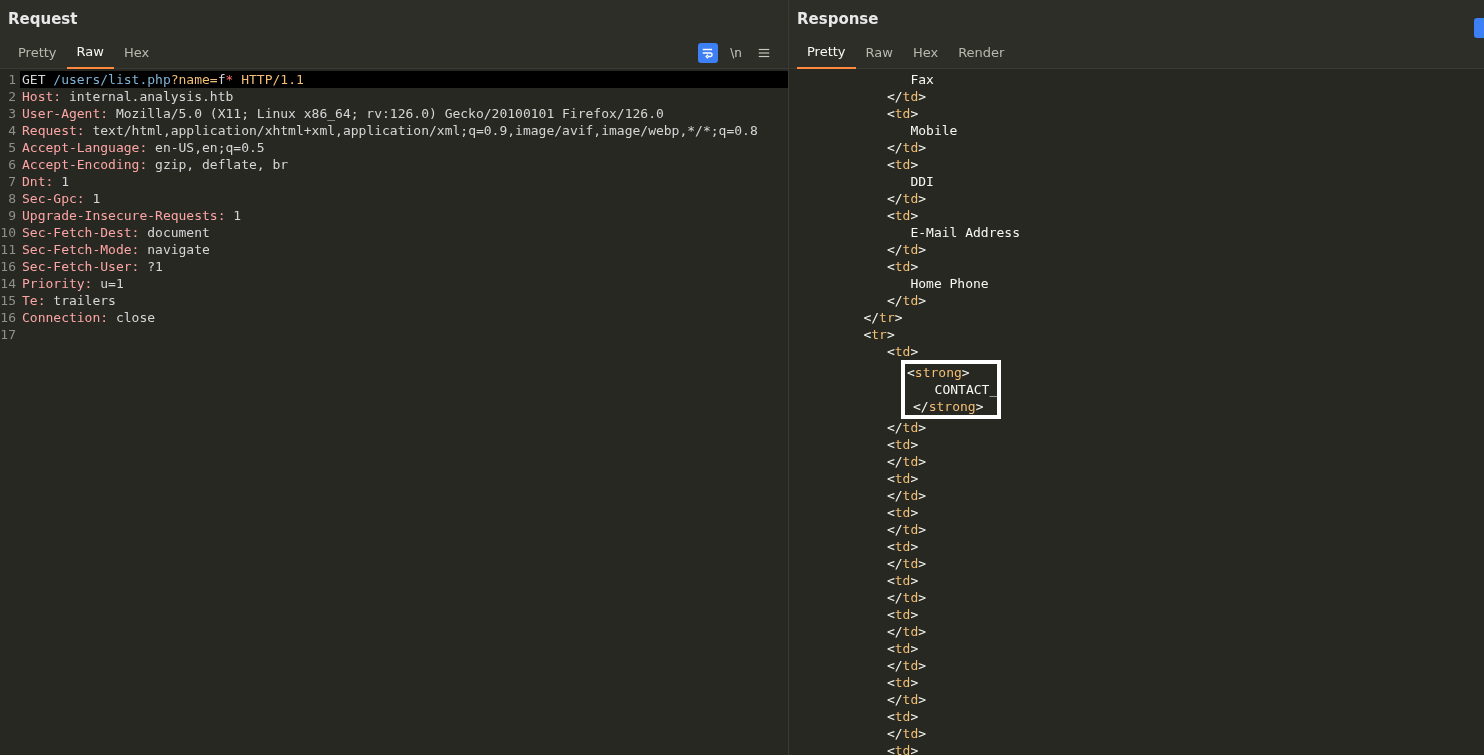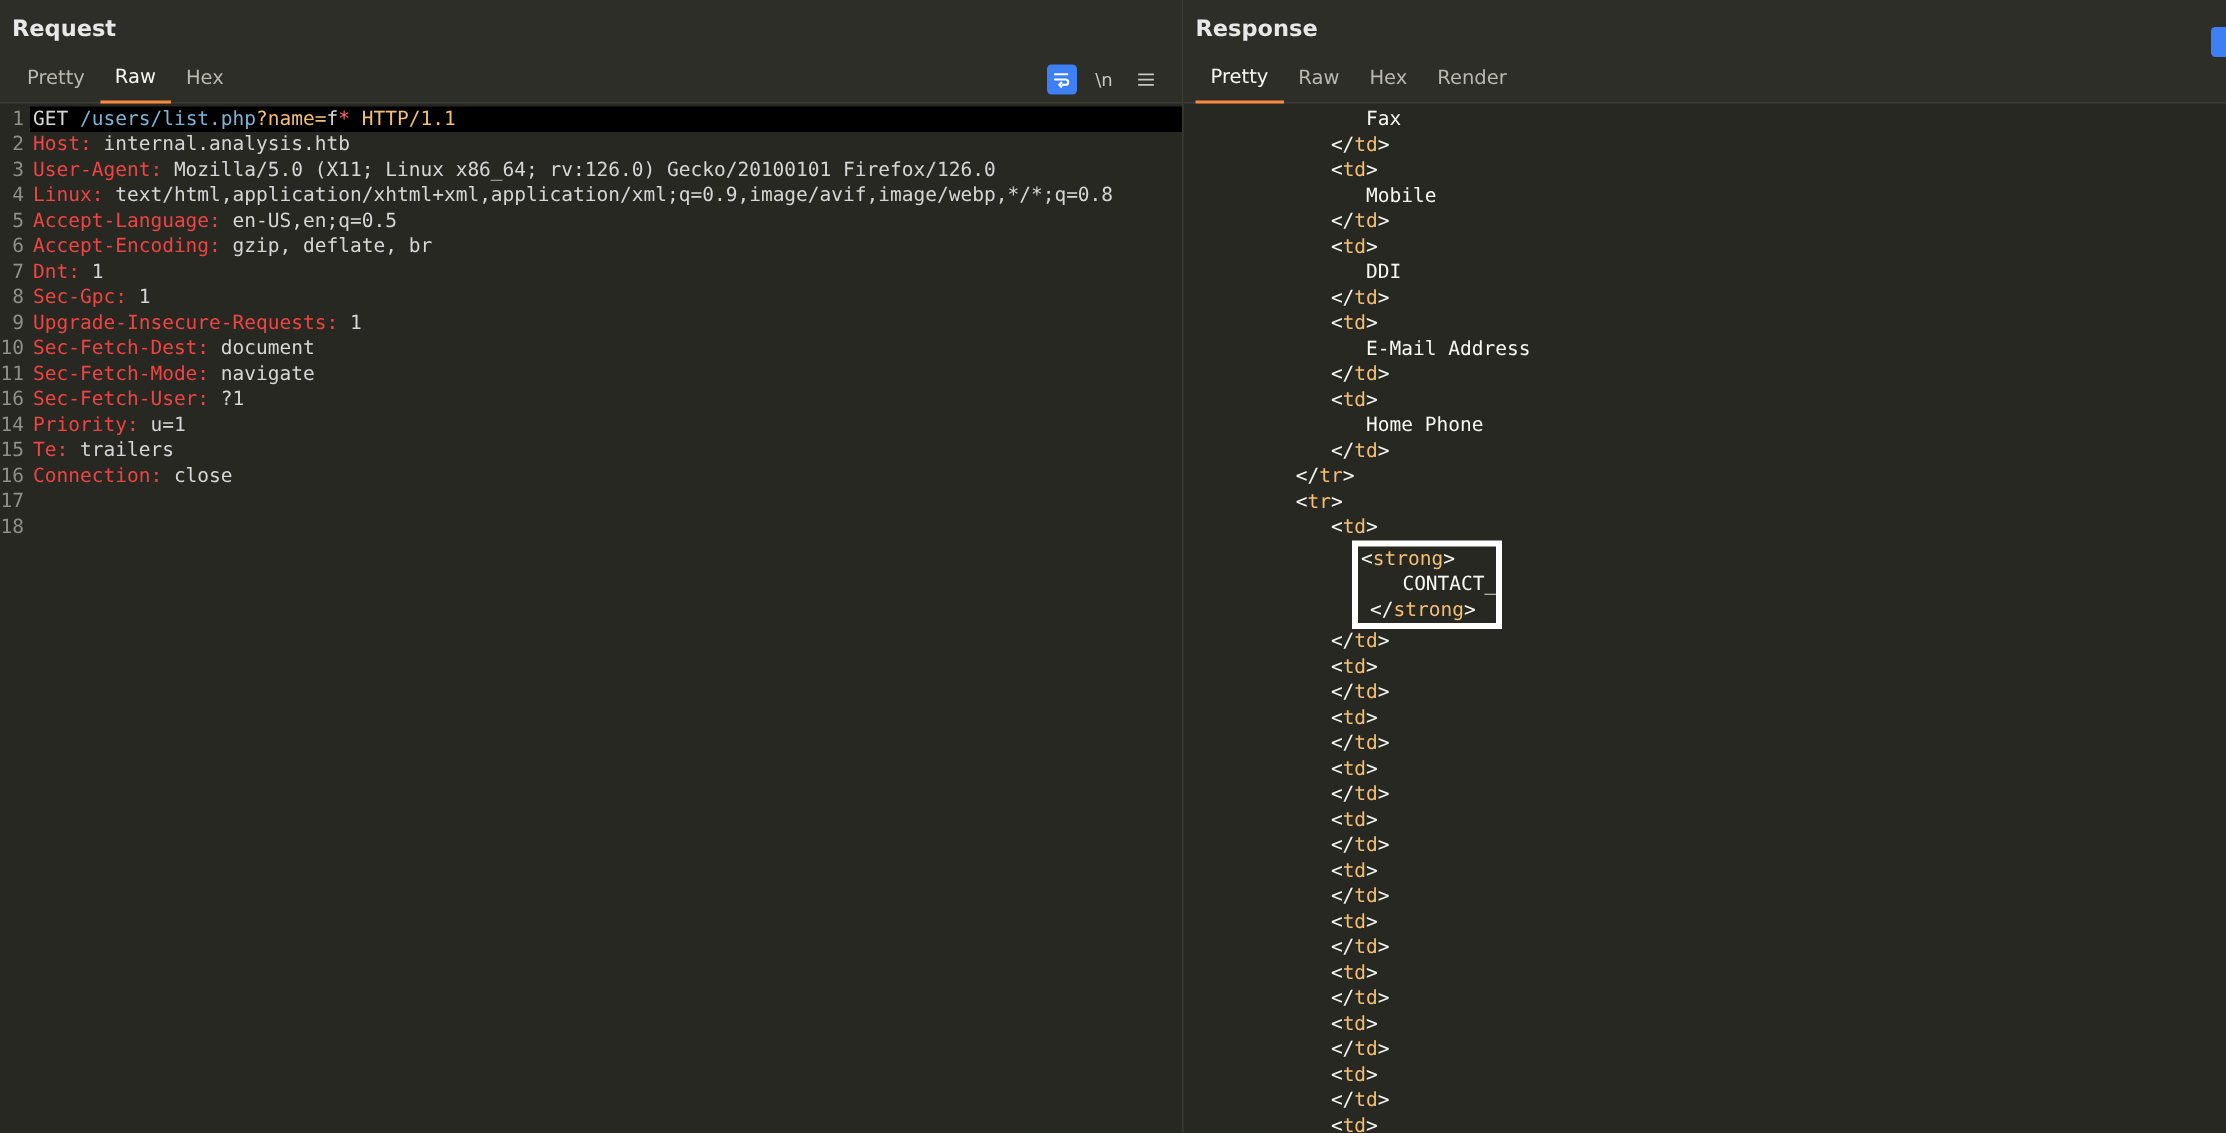--- a/index.html
+++ b/index.html
@@ -79,21 +79,21 @@
     padding-right: 4px;
     user-select: none;
     flex-shrink: 0;
   }
   .code { flex: 1; padding-left: 2px; }
   .line.hl .code { background: #000000; }
   .tok-method { color: #d6d6d6; }
   .tok-path { color: #7fb3d5; }
   .tok-query { color: #f4bf75; }
   .tok-proto { color: #f4bf75; }
-  .tok-hname { color: #ef4444; }
+  .tok-hname { color: #fca5a5; }
   .tok-hval { color: #d6d6d6; }
   .tok-star { color: #ff6b6b; }
   .ptag { color: #f8f8f2; }
   .pangle { color: #f8f8f2; }
   .ptagname { color: #f4bf75; }
   .ptext { color: #f8f8f2; }
   .redbox {
     border: 4px solid #ffffff;
     display: inline-block;
     padding: 0;
@@ -133,34 +133,33 @@
             <line x1="3" y1="12" x2="21" y2="12"></line>
             <line x1="3" y1="18" x2="21" y2="18"></line>
           </svg>
       </div>
     </div>
   </div>
   <div class="editor" id="request-editor">
       <div class="line hl"><div class="gutter">1</div><div class="code"><span class="tok-method">GET </span><span class="tok-path">/users/list.php</span><span class="tok-query">?name=</span><span class="tok-hval">f</span><span class="tok-star">*</span><span class="tok-proto"> HTTP/1.1</span></div></div>
       <div class="line"><div class="gutter">2</div><div class="code"><span class="tok-hname">Host:</span><span class="tok-hval"> internal.analysis.htb</span></div></div>
       <div class="line"><div class="gutter">3</div><div class="code"><span class="tok-hname">User-Agent:</span><span class="tok-hval"> Mozilla/5.0 (X11; Linux x86_64; rv:126.0) Gecko/20100101 Firefox/126.0</span></div></div>
-      <div class="line"><div class="gutter">4</div><div class="code"><span class="tok-hname">Linux:</span><span class="tok-hval"> text/html,application/xhtml+xml,application/xml;q=0.9,image/avif,image/webp,*/*;q=0.8</span></div></div>
+      <div class="line"><div class="gutter">4</div><div class="code"><span class="tok-hname">Request:</span><span class="tok-hval"> text/html,application/xhtml+xml,application/xml;q=0.9,image/avif,image/webp,*/*;q=0.8</span></div></div>
       <div class="line"><div class="gutter">5</div><div class="code"><span class="tok-hname">Accept-Language:</span><span class="tok-hval"> en-US,en;q=0.5</span></div></div>
       <div class="line"><div class="gutter">6</div><div class="code"><span class="tok-hname">Accept-Encoding:</span><span class="tok-hval"> gzip, deflate, br</span></div></div>
       <div class="line"><div class="gutter">7</div><div class="code"><span class="tok-hname">Dnt:</span><span class="tok-hval"> 1</span></div></div>
       <div class="line"><div class="gutter">8</div><div class="code"><span class="tok-hname">Sec-Gpc:</span><span class="tok-hval"> 1</span></div></div>
       <div class="line"><div class="gutter">9</div><div class="code"><span class="tok-hname">Upgrade-Insecure-Requests:</span><span class="tok-hval"> 1</span></div></div>
       <div class="line"><div class="gutter">10</div><div class="code"><span class="tok-hname">Sec-Fetch-Dest:</span><span class="tok-hval"> document</span></div></div>
       <div class="line"><div class="gutter">11</div><div class="code"><span class="tok-hname">Sec-Fetch-Mode:</span><span class="tok-hval"> navigate</span></div></div>
       <div class="line"><div class="gutter">16</div><div class="code"><span class="tok-hname">Sec-Fetch-User:</span><span class="tok-hval"> ?1</span></div></div>
       <div class="line"><div class="gutter">14</div><div class="code"><span class="tok-hname">Priority:</span><span class="tok-hval"> u=1</span></div></div>
       <div class="line"><div class="gutter">15</div><div class="code"><span class="tok-hname">Te:</span><span class="tok-hval"> trailers</span></div></div>
       <div class="line"><div class="gutter">16</div><div class="code"><span class="tok-hname">Connection:</span><span class="tok-hval"> close</span></div></div>
       <div class="line"><div class="gutter">17</div><div class="code"></div></div>
-      <div class="line"><div class="gutter">18</div><div class="code"></div></div>
     </div>
 </div>
 
 <div class="panel panel-right">
   <div class="panel-header">
     <div class="panel-title">Response</div>
   </div>
   <div class="tabbar">
     <div class="tab active">Pretty</div>
     <div class="tab">Raw</div>

